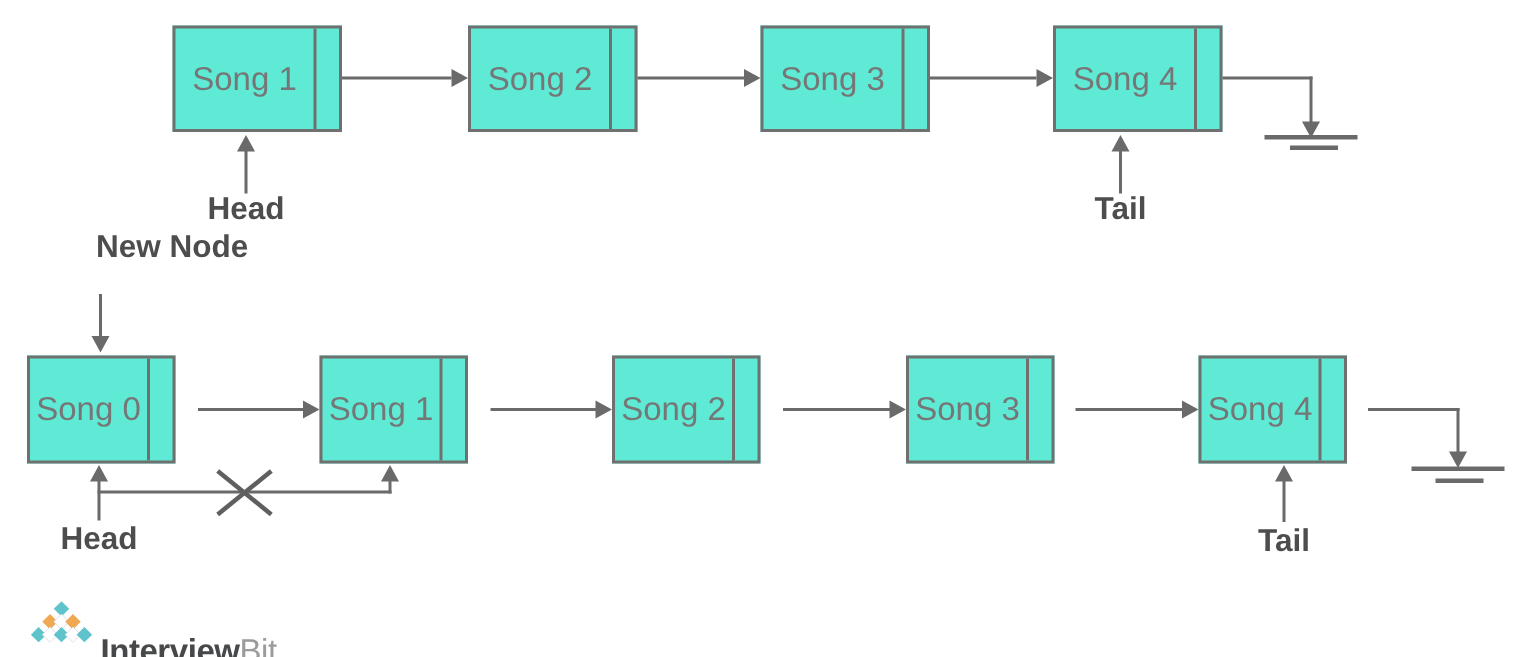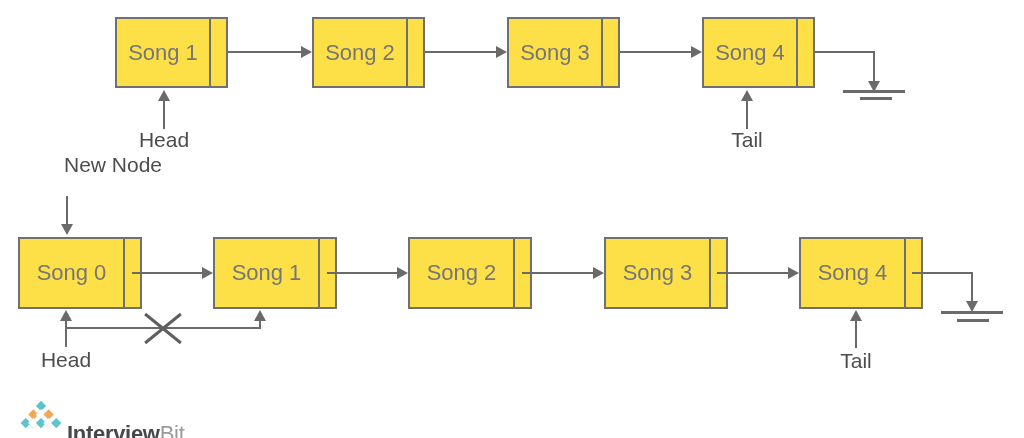--- a/index.html
+++ b/index.html
@@ -3,39 +3,39 @@
 <meta charset="utf-8">
 <style>
   html,body{margin:0;padding:0;background:#ffffff;}
   #canvas{
     position:relative;width:1024px;height:438px;background:#ffffff;overflow:hidden;
     font-family:"Liberation Sans","DejaVu Sans",sans-serif;
   }
   
   .node{
     position:absolute;width:113px;height:71px;box-sizing:border-box;
-    border:2px solid #707070;background:#fde047;display:flex;align-items:stretch;
+    border:2px solid #707070;background:#5eead4;display:flex;align-items:stretch;
   }
-  .node-b{width:124px;height:72px;}
+  .node-b{width:99px;height:72px;}
   .node-label{
     flex:1;display:flex;align-items:center;justify-content:center;
     font-size:22px;color:#767676;white-space:nowrap;
   }
   .node-pointer{width:15px;border-left:2px solid #707070;}
   
   .hline{position:absolute;height:2px;background:#6a6a6a;}
   .vline{position:absolute;width:2px;background:#6a6a6a;}
   .thick{height:3px;}
   
   .ah-right{position:absolute;width:0;height:0;border-top:6px solid transparent;border-bottom:6px solid transparent;border-left:11px solid #6a6a6a;}
   .ah-up{position:absolute;width:0;height:0;border-left:6px solid transparent;border-right:6px solid transparent;border-bottom:11px solid #6a6a6a;}
   .ah-down{position:absolute;width:0;height:0;border-left:6px solid transparent;border-right:6px solid transparent;border-top:11px solid #6a6a6a;}
   
   .lbl{
-    position:absolute;font-size:21px;font-weight:normal;color:#4d4d4d;
+    position:absolute;font-size:21px;font-weight:bold;color:#4d4d4d;
     text-align:center;white-space:nowrap;
   }
   
   .xline{position:absolute;left:140px;top:327px;width:46px;height:3px;background:#5f5f5f;}
   .x1{transform:rotate(39deg);}
   .x2{transform:rotate(-39deg);}
   
   .logo{position:absolute;left:20px;top:381px;display:flex;align-items:center;}
   .logo-text{margin-left:5px;font-size:22px;letter-spacing:-0.3px;white-space:nowrap;margin-top:40px;}
   .logo-text .b1{font-weight:bold;color:#46484a;}

